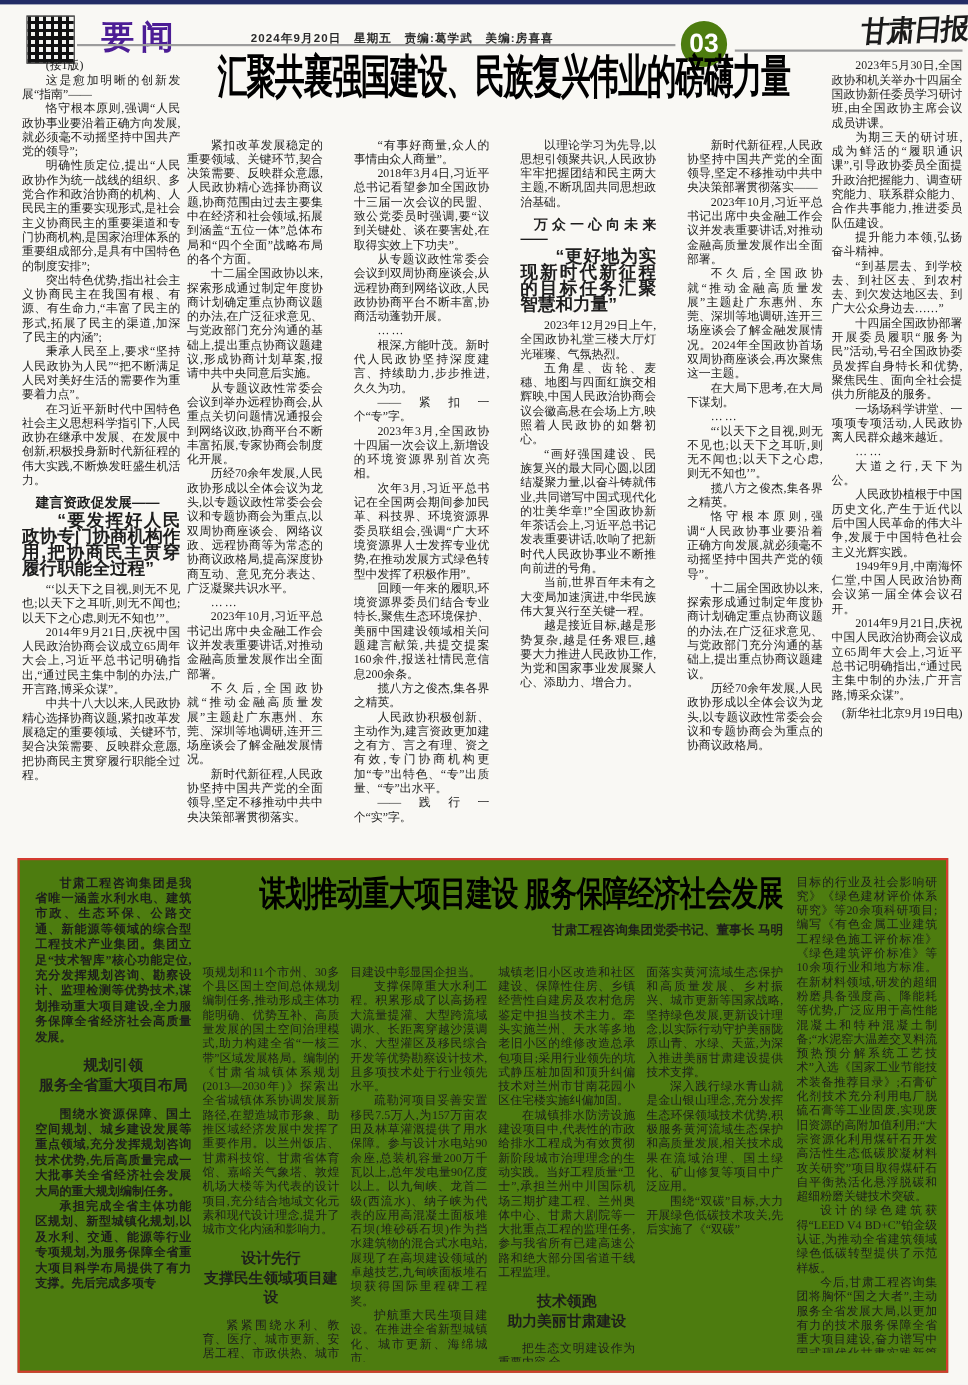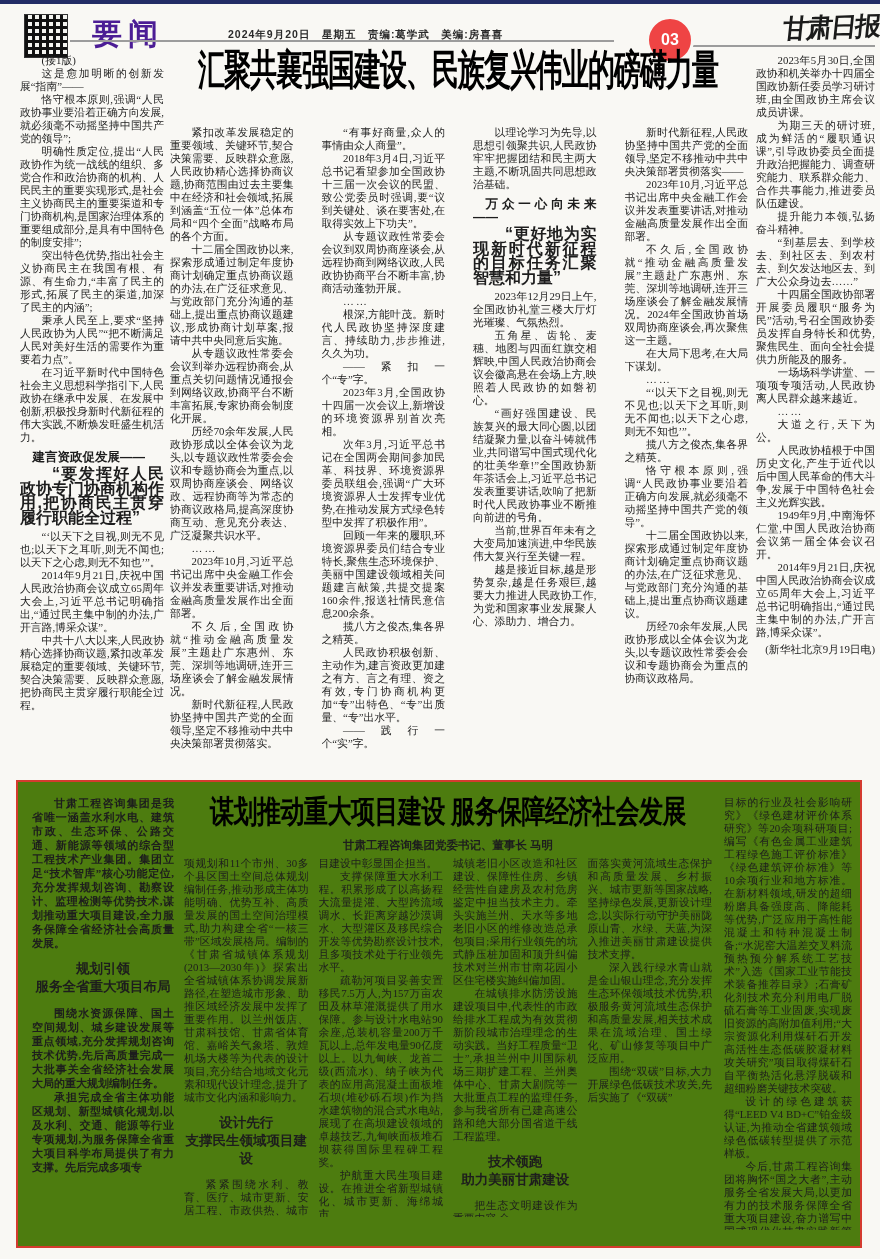--- a/index.html
+++ b/index.html
@@ -10,22 +10,22 @@
   .qr{position:absolute;left:24px;top:14px;width:42px;height:42px;border:1px solid #333;
       background:
         repeating-linear-gradient(0deg,#111 0 3px,transparent 3px 7px),
         repeating-linear-gradient(90deg,#111 0 3px,#f4f4f0 3px 7px);}
   .section-title{position:absolute;left:92px;top:14px;font-family:"Liberation Sans","DejaVu Sans",sans-serif;
       font-size:30px;font-weight:bold;color:#4c1d95;letter-spacing:6px;}
   .dateline{position:absolute;left:228px;top:28px;font-size:10.5px;font-weight:bold;color:#2a2a2a;letter-spacing:1px;
       font-family:"Liberation Sans","DejaVu Sans",sans-serif;}
   .hline1{position:absolute;left:70px;top:40px;width:544px;height:2px;background:#9c9c9c;}
   .hline2{position:absolute;left:668px;top:45px;width:207px;height:2px;background:#9c9c9c;}
-  .pagenum{position:absolute;left:646px;top:16px;width:48px;height:48px;border-radius:50%;background:#ef4444;
-      color:#fff;font-family:"Liberation Sans","DejaVu Sans",sans-serif;font-weight:bold;font-size:16px;
+  .pagenum{position:absolute;left:616px;top:16px;width:48px;height:48px;border-radius:50%;background:#4d7c0f;
+      color:#fff;font-family:"Liberation Sans","DejaVu Sans",sans-serif;font-weight:bold;font-size:24px;
       display:flex;align-items:center;justify-content:center;border:3px solid #f9f8f4;box-sizing:border-box;}
   .masthead{position:absolute;left:783px;top:10px;width:96px;font-size:26px;font-weight:900;color:#1b1b1b;
       font-family:"DejaVu Serif","Liberation Serif",serif;transform:skewX(-8deg) rotate(-2deg);letter-spacing:-2px;}
   
   .mainhead{position:absolute;left:168px;top:52px;width:580px;height:70px;margin:0;
       display:flex;align-items:flex-start;justify-content:center;}
   .mainhead span{display:inline-block;font-family:"Liberation Sans","DejaVu Sans",sans-serif;
       font-size:27px;font-weight:900;letter-spacing:-1px;white-space:nowrap;transform:scaleY(1.55);color:#000;}
   .col{position:absolute;overflow:hidden;text-align:justify;font-size:10.8px;line-height:13px;}
   .col.c1{left:20px;top:54px;width:144px;height:718px;}
@@ -42,26 +42,26 @@
   .blk.quote{font-family:"Liberation Sans","DejaVu Sans",sans-serif;font-weight:bold;font-size:16px;
       line-height:14.5px;text-indent:2em;margin:0 0 5px;}
   .blk.subhead{font-family:"Liberation Sans","DejaVu Sans",sans-serif;font-weight:bold;font-size:13.5px;
       line-height:18px;text-align:center;text-indent:0;margin:10px 0;}
   .blk.sig{text-align:right;text-indent:0;margin-top:4px;}
   
   .feature{position:absolute;left:16px;top:780px;width:846px;height:468px;border:2px solid #d43b2f;
       background:#4d7c0f;box-sizing:border-box;}
   .fintro{position:absolute;left:14px;top:14px;width:142px;height:434px;overflow:hidden;
       text-align:justify;font-size:11px;line-height:14px;font-weight:bold;}
-  .fhead{position:absolute;left:166px;top:10px;width:528px;height:74px;text-align:center;}
+  .fhead{position:absolute;left:166px;top:10px;width:528px;height:74px;text-align:right;}
   .fhead h2{margin:4px 0 0;display:block;}
   .fhead h2 span{display:inline-block;font-family:"Liberation Sans","DejaVu Sans",sans-serif;
       font-size:24px;font-weight:900;white-space:nowrap;letter-spacing:-0.5px;transform:scaleY(1.3);color:#000;}
   .fbyline{margin-top:10px;font-size:11.5px;font-weight:bold;font-family:"Liberation Sans","DejaVu Sans",sans-serif;}
-  .fcols{position:absolute;left:166px;top:75px;width:528px;height:360px;display:flex;gap:10px;}
+  .fcols{position:absolute;left:166px;top:96px;width:528px;height:360px;display:flex;gap:10px;}
   .fcols .fcol{flex:1;overflow:hidden;text-align:justify;font-size:10.8px;line-height:13px;}
   .fright{position:absolute;left:706px;top:14px;width:128px;height:434px;overflow:hidden;
       text-align:justify;font-size:10.8px;line-height:13px;}
 </style>
 </head>
 <body>
 
 <div class="page">
   <div class="topbar"></div>
 

